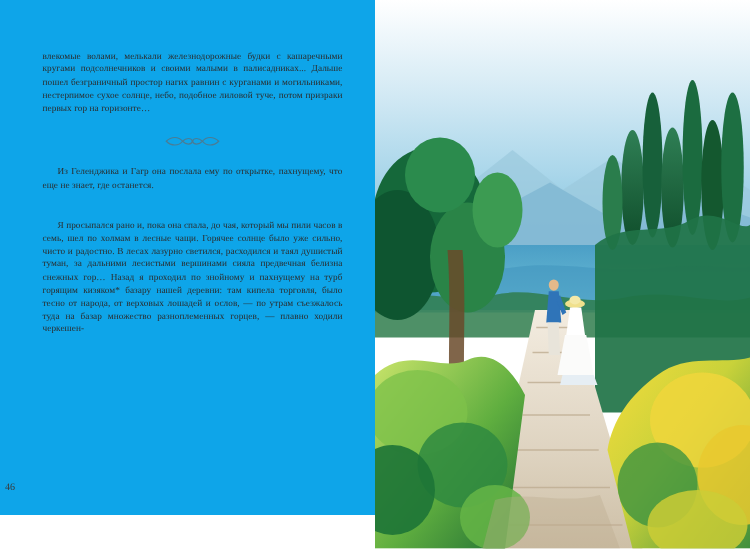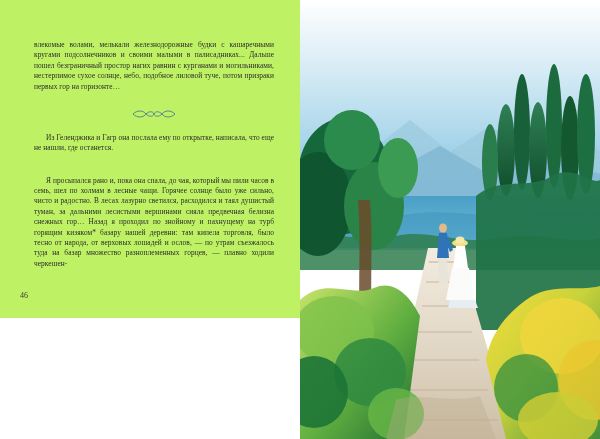--- a/index.html
+++ b/index.html
@@ -18,22 +18,22 @@
     width: 600px;
     height: 439px;
     display: flex;
     background: #ffffff;
   }
 
   
   .page-left {
     position: relative;
     width: 300px;
-    height: 318px;
-    background: #bef264;
+    height: 412px;
+    background: #0ea5e9;
     box-sizing: border-box;
     padding: 40px 26px 30px 34px;
   }
   .text-block {
     font-size: 7.4px;
     line-height: 10.4px;
     text-align: justify;
     color: #2b2b2b;
     letter-spacing: 0.06px;
   }
@@ -52,21 +52,21 @@
     font-size: 10px;
     letter-spacing: 1px;
     line-height: 10px;
   }
   .ornament svg { display: inline-block; vertical-align: middle; }
 
   .block-gap { height: 22px; }
 
   .folio {
     position: absolute;
-    left: 20px;
+    left: 4px;
     bottom: 18px;
     font-size: 8px;
     color: #3a3a3a;
     font-family: Liberation Serif, serif;
   }
 
   
   .page-right {
     position: relative;
     width: 300px;
@@ -96,21 +96,21 @@
     <div class="ornament">
       <svg width="46" height="10" viewBox="0 0 46 10">
         <path d="M2 5 C6 1, 12 1, 15 5 C12 9, 6 9, 2 5 Z" fill="none" stroke="#4a7c95" stroke-width="0.9"></path>
         <path d="M15 5 C18 2, 22 2, 23 5 C22 8, 18 8, 15 5 Z" fill="none" stroke="#4a7c95" stroke-width="0.9"></path>
         <path d="M31 5 C34 1, 40 1, 44 5 C40 9, 34 9, 31 5 Z" fill="none" stroke="#4a7c95" stroke-width="0.9"></path>
         <path d="M23 5 C24 2, 28 2, 31 5 C28 8, 24 8, 23 5 Z" fill="none" stroke="#4a7c95" stroke-width="0.9"></path>
       </svg>
     </div>
 
     <div class="text-block">
-      <p>Из Геленджика и Гагр она послала ему по открытке, написала, что еще не нашли, где останется.</p>
+      <p>Из Геленджика и Гагр она послала ему по открытке, пахнущему, что еще не знает, где останется.</p>
     </div>
 
     <div class="block-gap"></div>
 
     <div class="text-block">
       <p>Я просыпался рано и, пока она спала, до чая, который мы пили часов в семь, шел по холмам в лесные чащи. Горячее солнце было уже сильно, чисто и радостно. В лесах лазурно светился, расходился и таял душистый туман, за дальними лесистыми вершинами сияла предвечная белизна снежных гор… Назад я проходил по знойному и пахнущему на турб горящим кизяком* базару нашей деревни: там кипела торговля, было тесно от народа, от верховых лошадей и ослов, — по утрам съезжалось туда на базар множество разноплеменных горцев, — плавно ходили черкешен-</p>
     </div>
 
     <div class="folio">46</div>
   </div>

